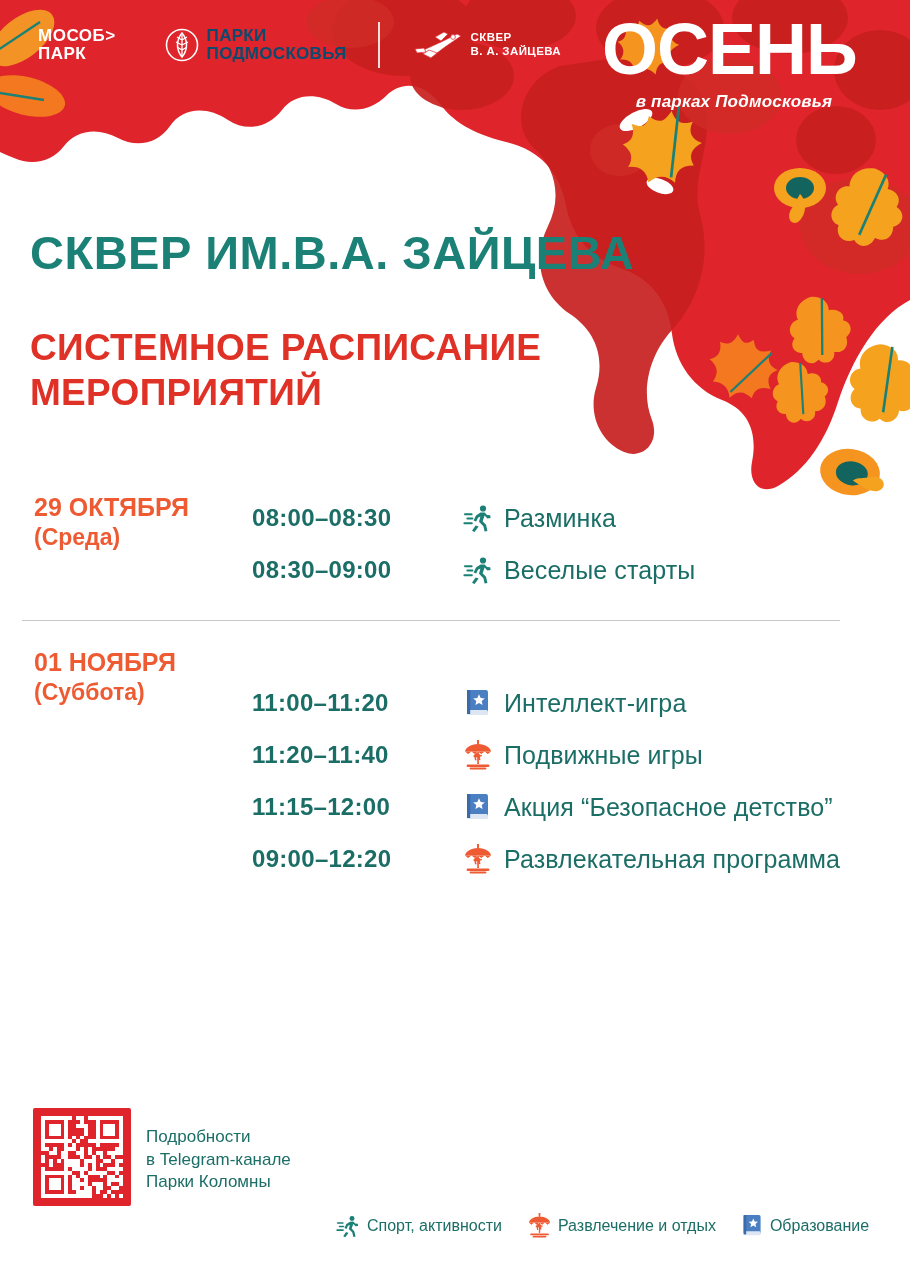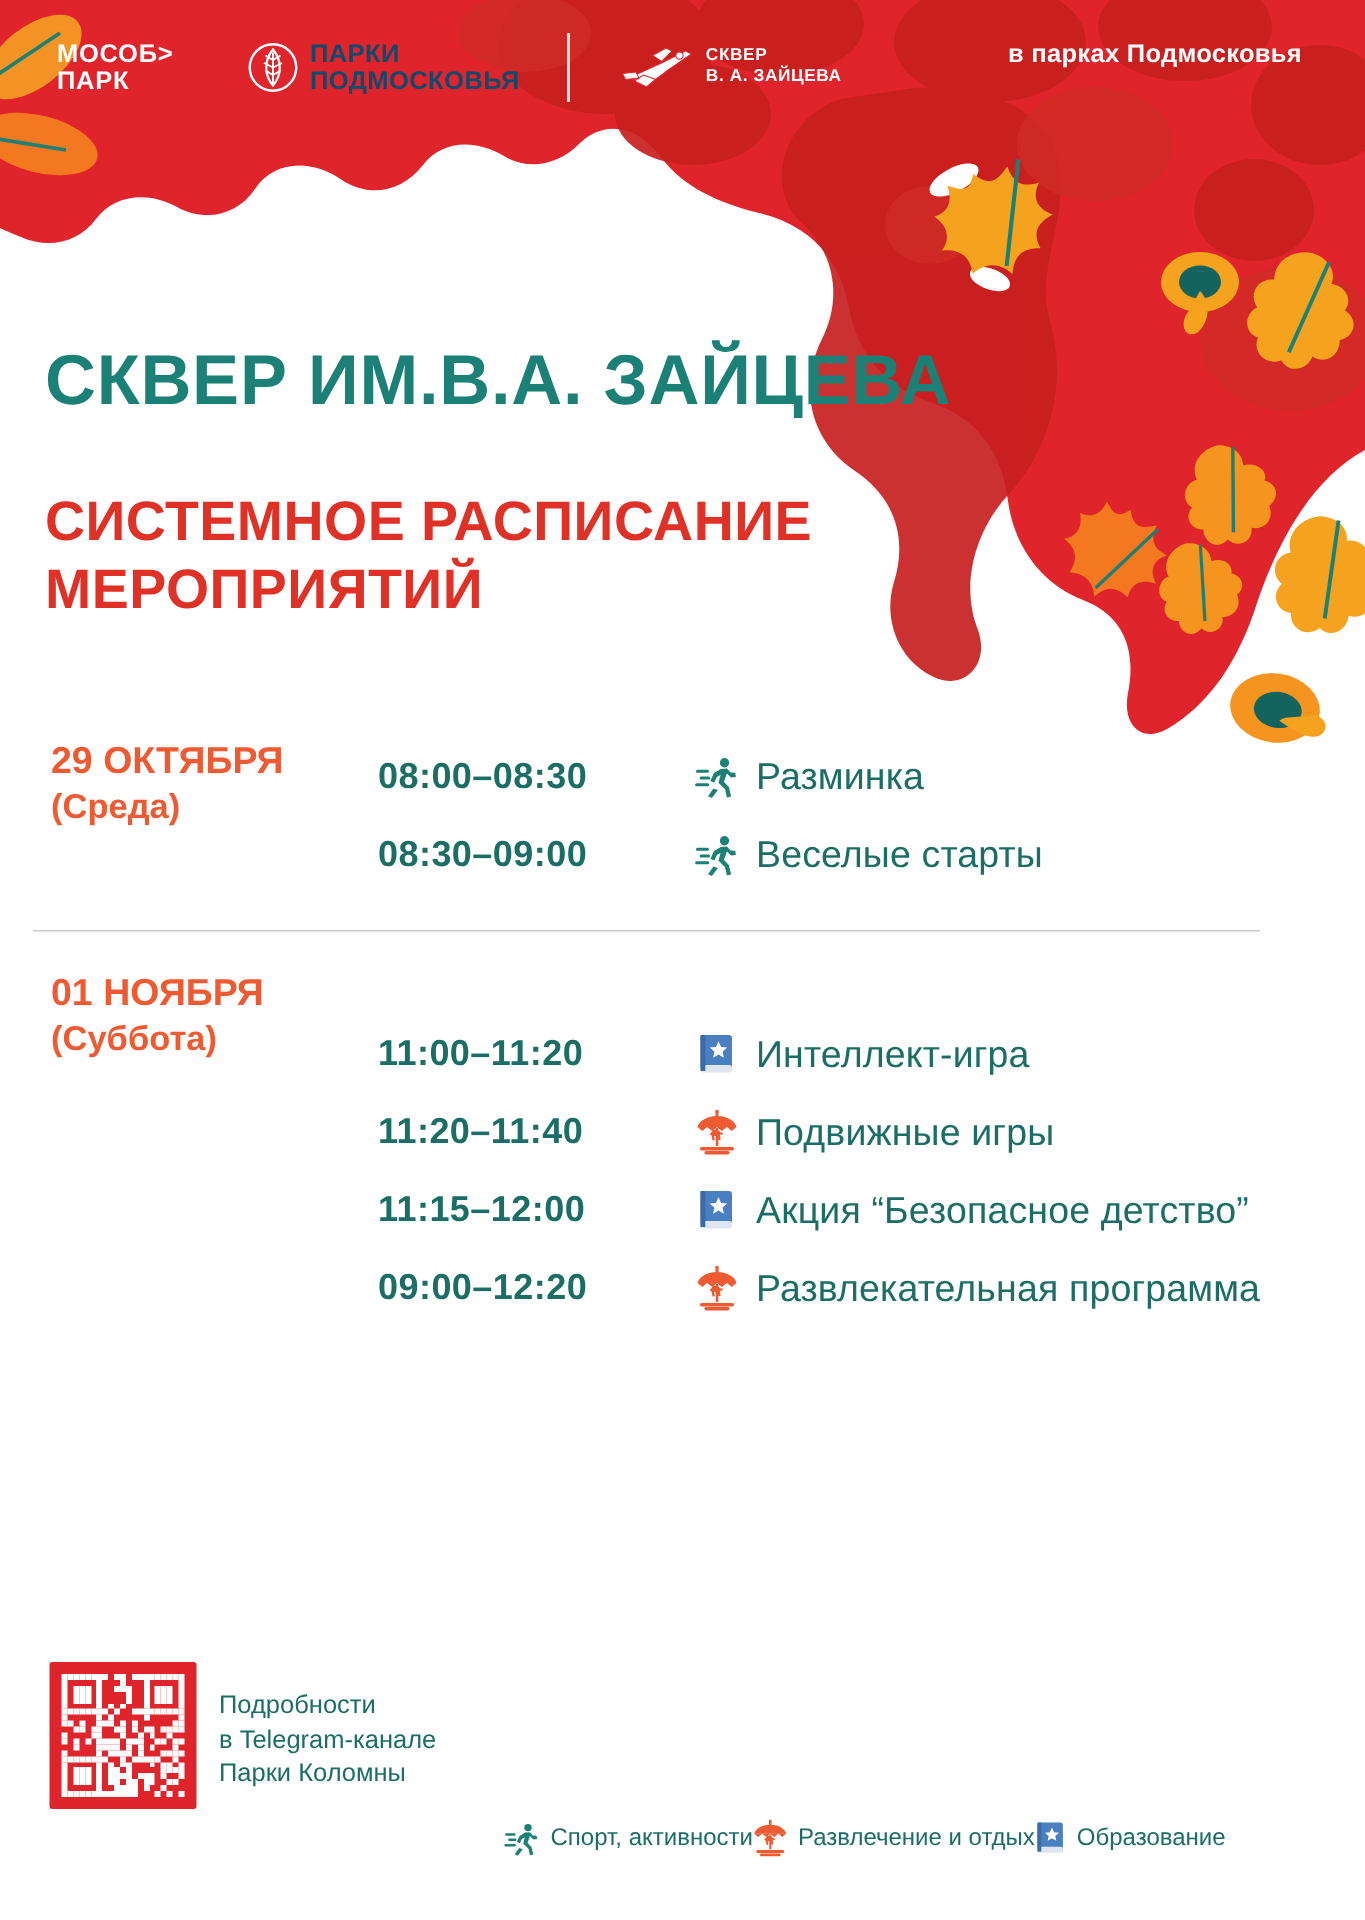--- a/index.html
+++ b/index.html
@@ -61,21 +61,21 @@
 
   
   .brand {
     position:absolute; top:14px; right:42px; z-index:6;
     text-align:center;
   }
   .brand-word { position:relative; display:block; }
   .brand-word svg { display:block; }
   .brand-sub {
     color:#ffffff; font-size:17px; font-weight:bold;
-    letter-spacing:.2px; margin-top:12px;
+    letter-spacing:.2px; margin-top:2px;font-style:italic;
   }
 
   
   .title-venue {
     position:absolute; left:30px; top:228px; z-index:7;
     color:#1B8076; font-weight:bold; font-size:47px;
     letter-spacing:.5px; line-height:1.05;
   }
   .title-kind {
     position:absolute; left:30px; top:325px; z-index:7;
@@ -134,21 +134,21 @@
   }
   .qr-grid i { display:block; }
   .qr-grid i.on { background:#ffffff; }
   .qr-cap {
     position:absolute; left:146px; top:46px;
     color:#1B6E66; font-size:17px; line-height:1.33;
     white-space:pre-line;
   }
   .legend {
     position:absolute; left:336px; bottom:42px;
-    display:flex; align-items:center; 
+    display:flex; align-items:center; gap:26px;
   }
   .legend-item { display:flex; align-items:center; gap:7px; }
   .legend-item svg { display:block; }
   .legend-item span { color:#1B6E66; font-size:16px; }
 </style>
 </head>
 <body>
 
 <div class="poster">
 
@@ -302,20 +302,32 @@
             <circle cx="42" cy="9" r="2.4"></circle>
           </g>
         </svg>
       </span>
       <div class="logo-skver-txt">СКВЕР
 В. А. ЗАЙЦЕВА</div>
     </div>
   </div>
 
   <div class="brand">
+    <span class="brand-word">
+      <svg width="268" height="76" viewBox="0 0 268 76" xmlns="http://www.w3.org/2000/svg">
+
+        <g transform="translate(46,34) rotate(-14)">
+          <path fill="#F5941E" d="M0,-28 C7,-18 12,-21 18,-26 C18,-16 23,-13 31,-13
+            C24,-7 26,0 33,5 C23,7 19,11 21,20 C11,16 6,20 3,28
+            C-2,20 -8,18 -17,21 C-15,11 -20,6 -28,5
+            C-21,0 -21,-7 -26,-13 C-18,-13 -15,-18 -15,-26 C-8,-21 -5,-19 0,-28 Z"></path>
+        </g>
+        <text x="2" y="60" font-family="'Liberation Sans', sans-serif" font-size="72" font-weight="bold" fill="#ffffff" letter-spacing="-1">ОСЕНЬ</text>
+      </svg>
+    </span>
     <div class="brand-sub">в парках Подмосковья</div>
   </div>
 
   <h1 class="title-venue">СКВЕР ИМ.В.А. ЗАЙЦЕВА</h1>
   <h2 class="title-kind">СИСТЕМНОЕ РАСПИСАНИЕ
 МЕРОПРИЯТИЙ</h2>
 
   <div class="schedule">
 
     <div class="day-block day1">

